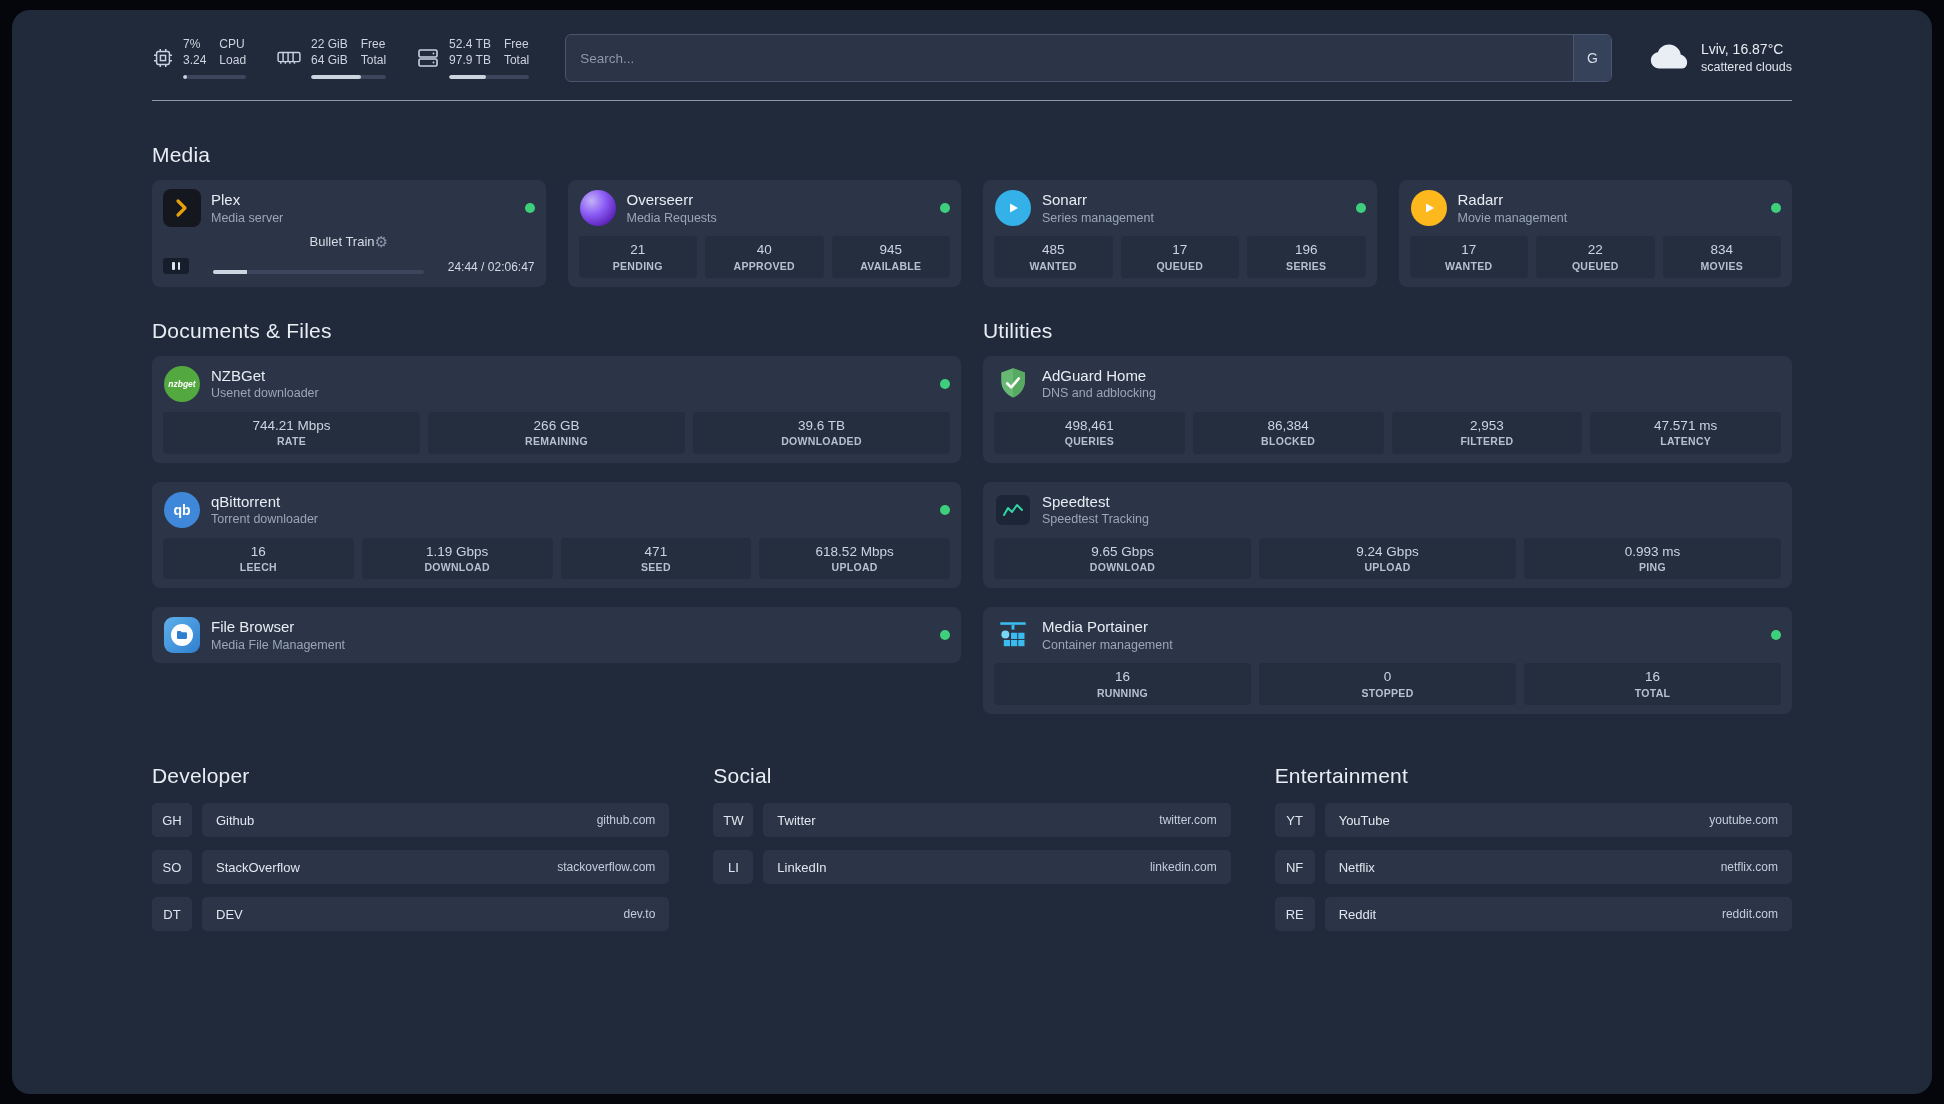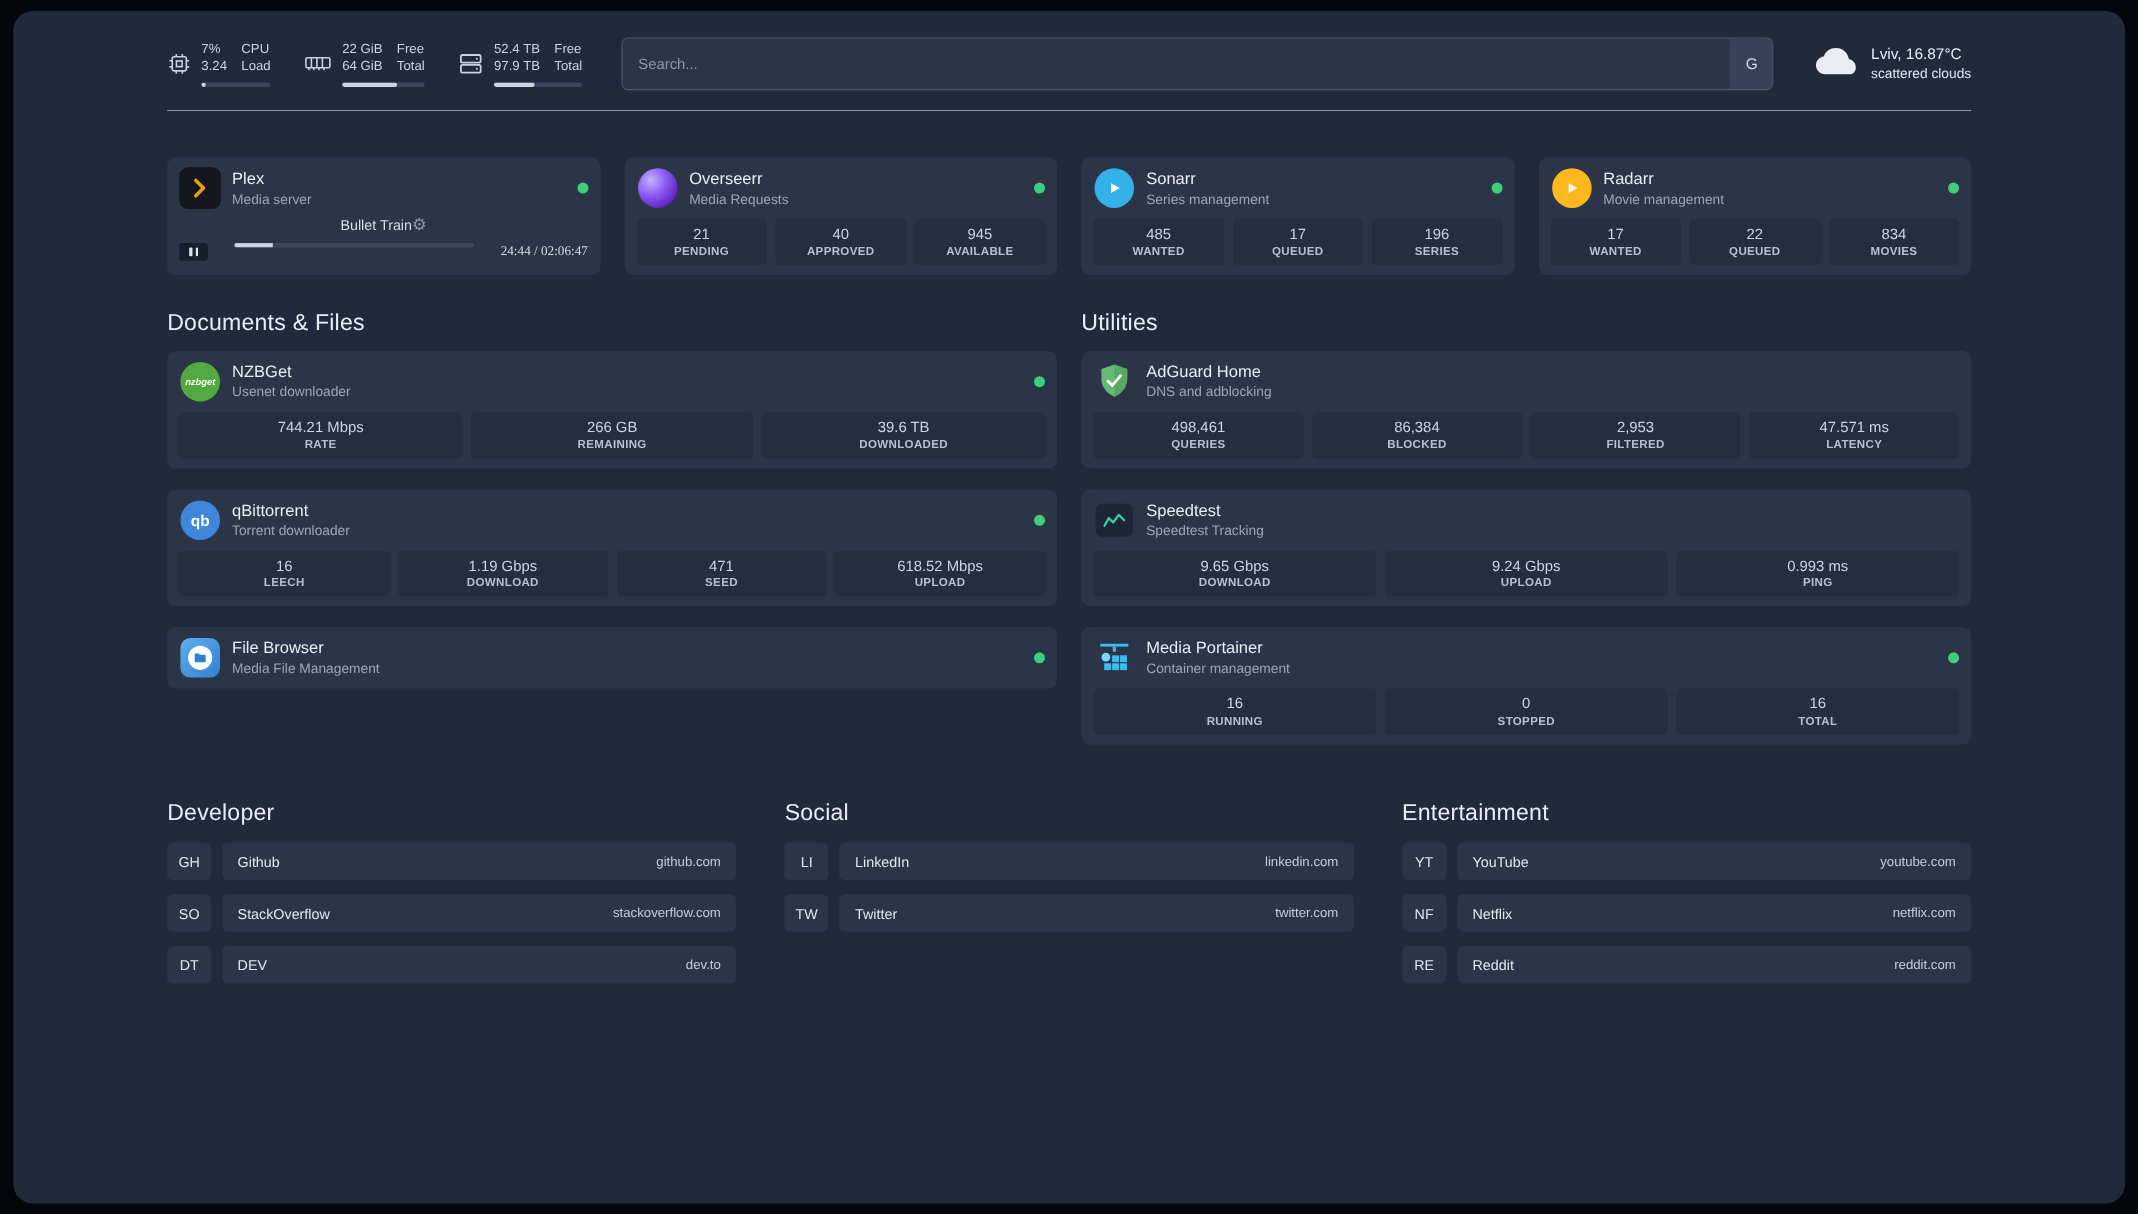--- a/index.html
+++ b/index.html
@@ -62,21 +62,21 @@
 
   .stats { display: flex; gap: 8px; margin-top: 9px; }
   .tile { flex: 1; background: #242e3f; border-radius: 4px; text-align: center; padding: 5px 2px 4px; cursor: default; }
   .tile-v { font-size: 13.5px; color: #ccd4e0; line-height: 1.3; }
   .tile-l { font-size: 10.5px; font-weight: bold; color: #b6c0cf; letter-spacing: .3px; line-height: 1.45; }
 
   
   .player { margin-top: 7px; }
   .player-row { display: flex; justify-content: center; align-items: center; font-size: 13px; color: #d7dde6; padding: 0 2px; }
   .gear { color: #8d97a9; font-size: 15px; cursor: pointer; line-height: 1; }
-  .player-row2 { display: flex; align-items: flex-start; gap: 24px; margin-top: 9px; font-family: Liberation Serif, serif; }
+  .player-row2 { display: flex; align-items: flex-end; gap: 24px; margin-top: 9px; }
   .pause { width: 26px; height: 16px; background: #161d2b; border-radius: 3px; display: flex; align-items: center; justify-content: center; gap: 3px; cursor: pointer; flex: none; }
   .pause i { width: 2.5px; height: 8px; background: #dfe5ee; border-radius: 1px; display: block; }
   .ptrack { flex: 1; height: 4px; background: #3b465c; border-radius: 2px; overflow: hidden; }
   .pfill { height: 100%; background: #ccd4e0; width: 0%; }
   .ptime { font-size: 12px; color: #d3dae4; white-space: nowrap; }
 
   .grid-2 { display: grid; grid-template-columns: 1fr 1fr; gap: 22px; margin-top: 32px; align-items: start; }
   .col .section-title { margin-bottom: 13px; }
   .col .card { margin-bottom: 19px; }
   .col .card:last-child { margin-bottom: 0; }
@@ -202,20 +202,21 @@
         <div class="weather-text">
           <span class="weather-loc">Lviv, 16.87°C</span>
           <span class="weather-cond">scattered clouds</span>
         </div>
       </div>
     </header>
 
     <div class="divider"></div>
 
     <section class="media-section">
+      <h2 class="section-title">Media</h2>
       <div class="grid-4">
 
         <div class="card">
           <div class="card-head">
             <span class="svc-icon icon-plex">
               <svg width="20" height="20" viewBox="0 0 20 20">
                   <path d="M6 3l7 7-7 7" stroke="#e5a00d" stroke-width="3.2" fill="none" stroke-linecap="round" stroke-linejoin="round"></path>
                 </svg>
             </span>
             <div class="svc-meta">
@@ -546,33 +547,33 @@
           <span class="bm-pill">
               <span class="bm-name">DEV</span>
               <span class="bm-url">dev.to</span>
             </span>
         </div>
       </div>
 
       <div>
         <h2 class="section-title">Social</h2>
         <div class="bm">
+          <span class="bm-abbr">TW</span>
+          <span class="bm-pill">
+              <span class="bm-name">Twitter</span>
+              <span class="bm-url">twitter.com</span>
+            </span>
+        </div>
+        <div class="bm">
           <span class="bm-abbr">LI</span>
           <span class="bm-pill">
               <span class="bm-name">LinkedIn</span>
               <span class="bm-url">linkedin.com</span>
             </span>
         </div>
-        <div class="bm">
-          <span class="bm-abbr">TW</span>
-          <span class="bm-pill">
-              <span class="bm-name">Twitter</span>
-              <span class="bm-url">twitter.com</span>
-            </span>
-        </div>
       </div>
 
       <div>
         <h2 class="section-title">Entertainment</h2>
         <div class="bm">
           <span class="bm-abbr">YT</span>
           <span class="bm-pill">
               <span class="bm-name">YouTube</span>
               <span class="bm-url">youtube.com</span>
             </span>

